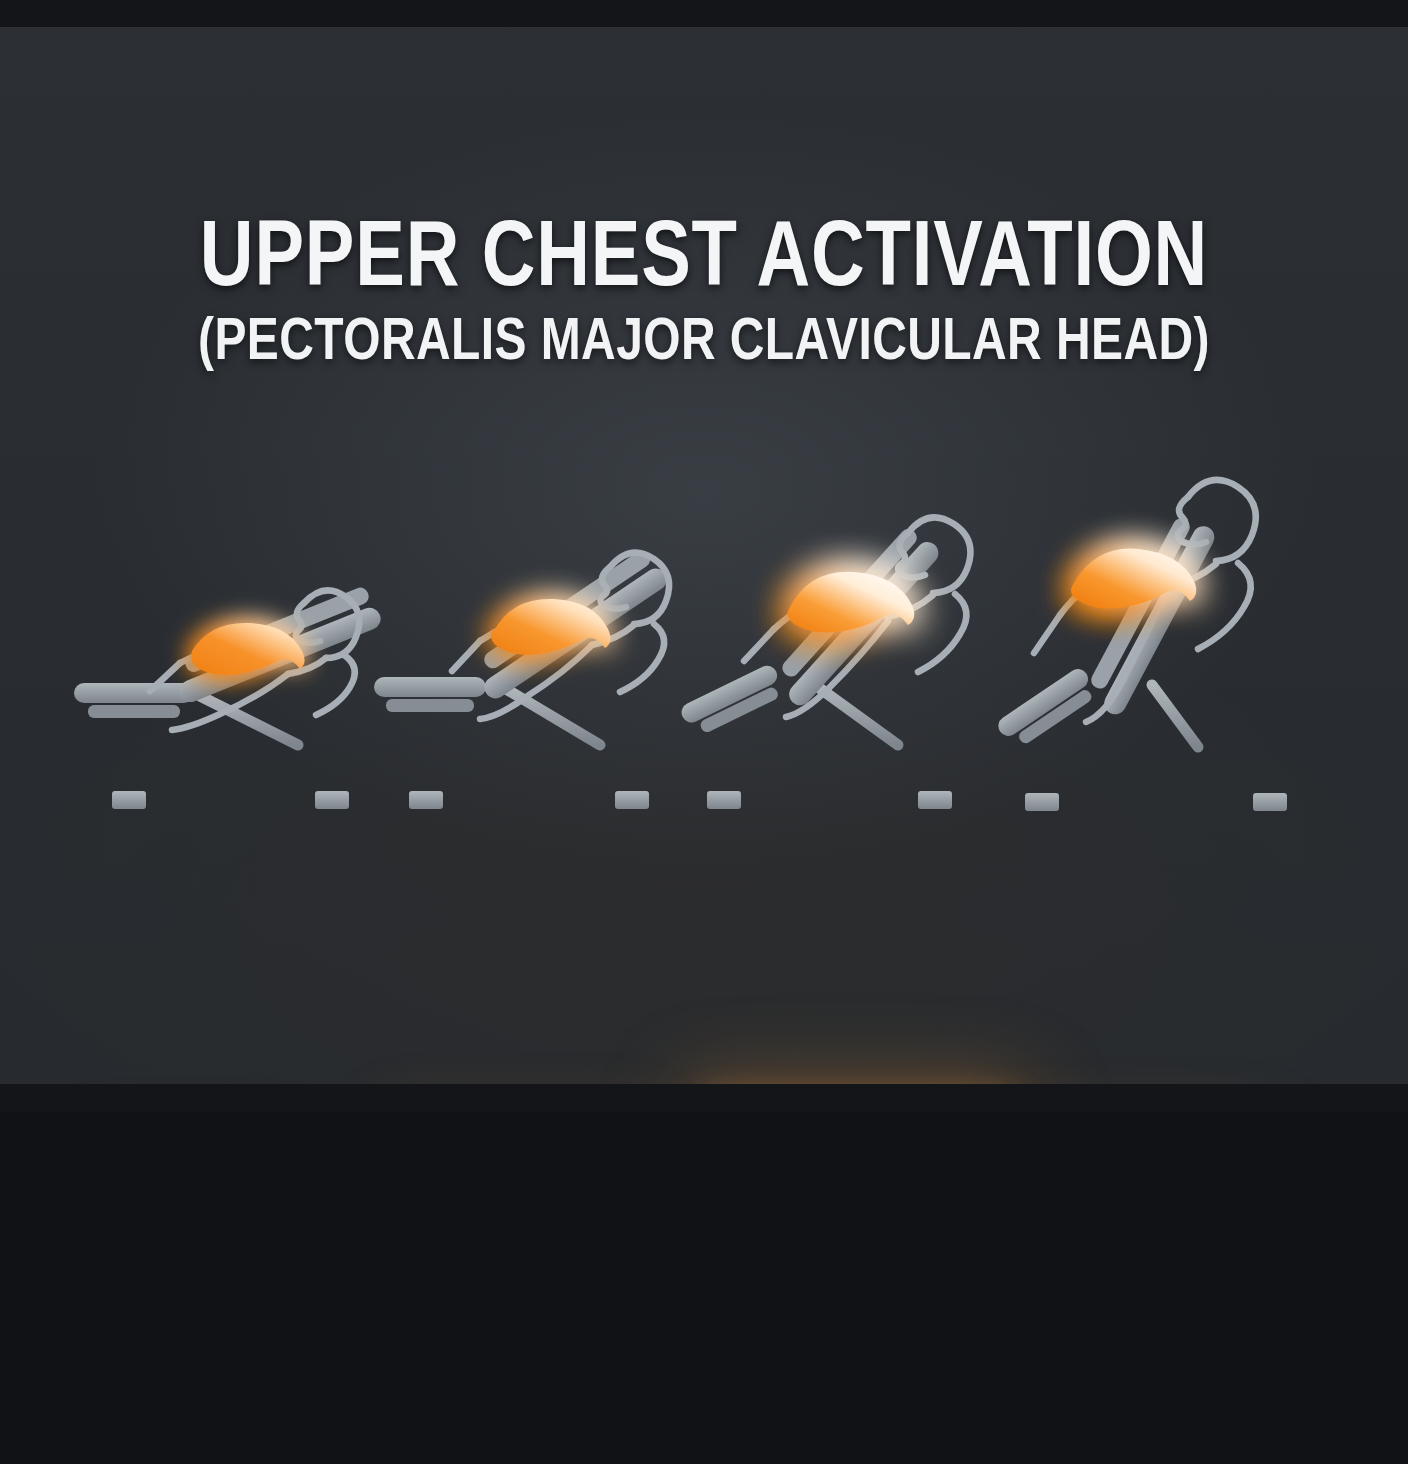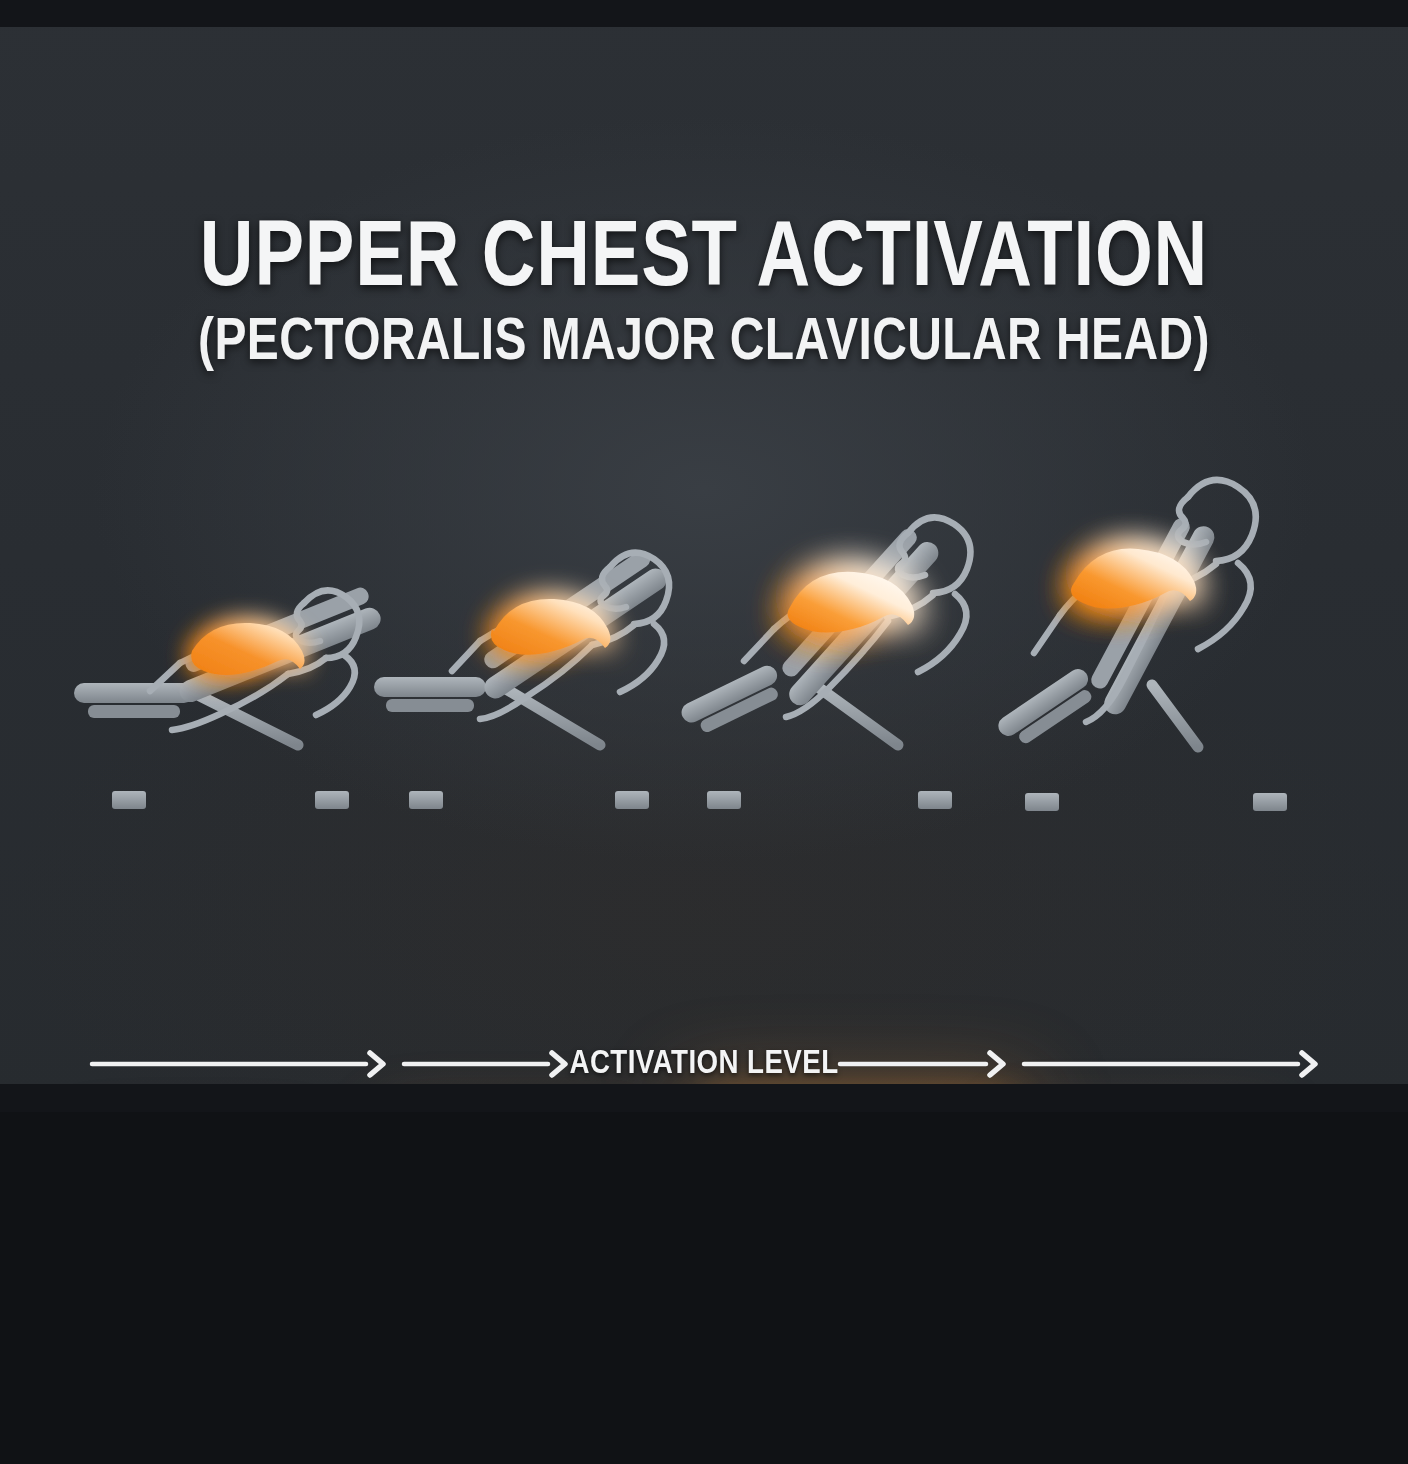--- a/index.html
+++ b/index.html
@@ -395,40 +395,20 @@
                    q-12 -16 -25 -8
                    q-14 8 -30 12
                    q-32 8 -52 -2
                    q-18 -8 -9 -20 z" fill="url(#m60)"></path>
         </g>
       </svg>
     </div>
   </div>
 
 
-  <div id="arrowstrip">
-    <svg viewBox="0 0 1408 56">
-      <defs>
-        <g id="arrowhead">
-            <path d="M0 -11 L13 0 L0 11" fill="none" stroke="#f0f1f2" stroke-width="5.5" stroke-linecap="round" stroke-linejoin="round"></path>
-          </g>
-      </defs>
-      <g stroke="#f0f1f2" stroke-width="4.5" stroke-linecap="round">
-        <line x1="92" y1="28" x2="366" y2="28"></line>
-        <line x1="404" y1="28" x2="548" y2="28"></line>
-        <line x1="840" y1="28" x2="986" y2="28"></line>
-        <line x1="1024" y1="28" x2="1298" y2="28"></line>
-      </g>
-      <use href="#arrowhead" x="370" y="28"></use>
-      <use href="#arrowhead" x="552" y="28"></use>
-      <use href="#arrowhead" x="990" y="28"></use>
-      <use href="#arrowhead" x="1302" y="28"></use>
-    </svg>
-    <div class="act-text">ACTIVATION LEVEL</div>
-  </div>
 
   <div id="meterrow">
 
     <div class="meter" style="left:80px;">
       <div class="meter-frame"></div>
       <div class="meter-fill" style="left:12px;top:58px;width:202px;
                   background:linear-gradient(90deg,#f5821f 0%,#f79337 55%,#f9a04a 100%);
                   box-shadow:0 0 26px 9px rgba(245,130,31,.55), 0 0 60px 18px rgba(245,130,31,.25);"></div>
     </div>
 

